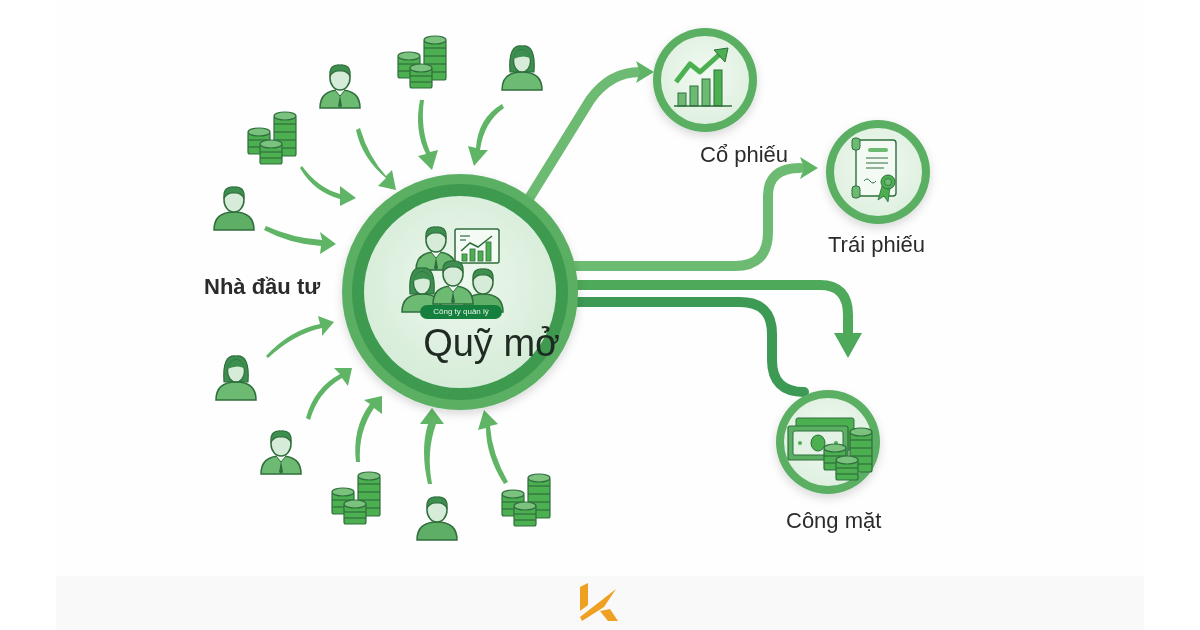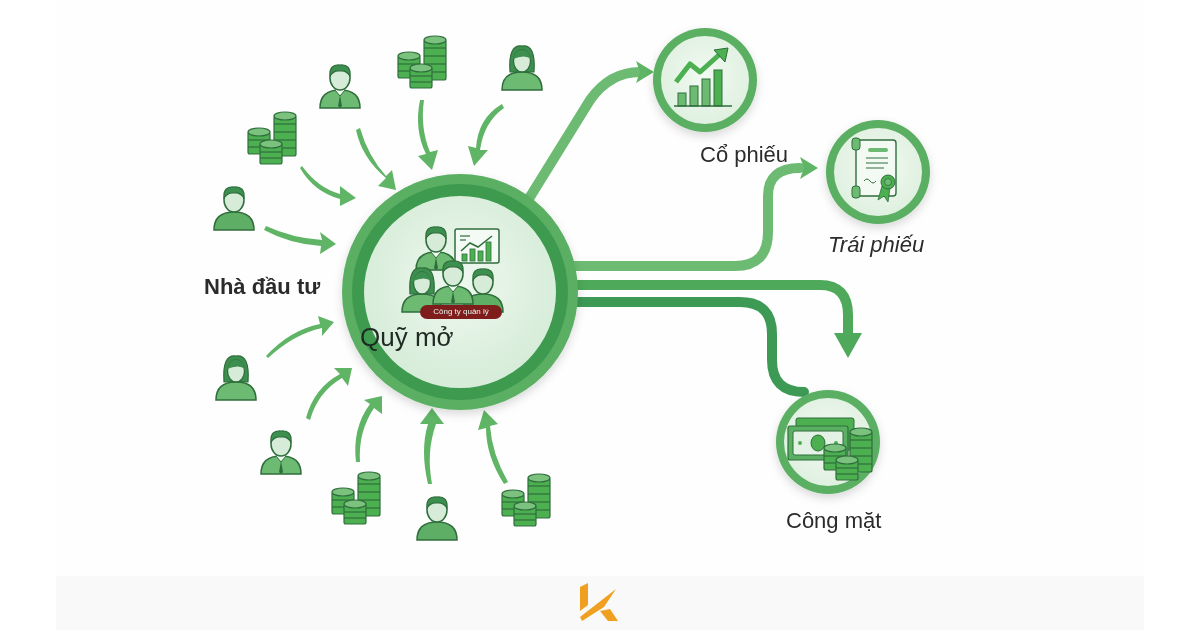--- a/index.html
+++ b/index.html
@@ -2,24 +2,24 @@
 <html><head>
 <meta charset="utf-8">
 <style>
   html, body { margin:0; padding:0; }
   body { width:1200px; height:630px; background:#ffffff; position:relative; overflow:hidden;
          font-family:"Liberation Sans", "DejaVu Sans", sans-serif; }
   .panel { position:absolute; left:56px; top:0; width:1088px; height:630px; background:#fefefe; }
   .footer-band { position:absolute; left:56px; top:576px; width:1088px; height:54px; background:#f9f9f9; }
   svg.stage { position:absolute; left:0; top:0; }
   .label { position:absolute; color:#2b2b2b; font-size:22px; white-space:nowrap; }
-  .center-title { position:absolute; left:360px; top:322px; width:200px; text-align:left;
-                  font-size:26px; color:#1f2a22; }
+  .center-title { position:absolute; left:360px; top:322px; width:200px; text-align:right;
+                  font-size:38px; color:#1f2a22; }
   .center-badge { position:absolute; left:420px; top:305px; width:82px; height:14px; border-radius:7px;
-                  background:#7f1d1d; color:#e9f5ec; font-size:8px; line-height:14px; text-align:center; }
+                  background:#15803d; color:#e9f5ec; font-size:8px; line-height:14px; text-align:center; }
 </style>
 </head>
 <body>
 
 <div class="panel"></div>
 <div class="footer-band"></div>
 
 <svg class="stage" width="1200" height="630" viewBox="0 0 1200 630">
   <defs>
     <radialGradient id="innerGrad" cx="50%" cy="45%" r="55%">
@@ -183,14 +183,14 @@
     <path d="M2,42 L38,14 L26,32 L4,46 Z" fill="#f0a020"></path>
     <path d="M22,36 L32,34 L40,46 L30,46 Z" fill="#f0a020"></path>
   </g>
 </svg>
 
 <div class="center-badge">Công ty quản lý</div>
 <div class="center-title">Quỹ mở</div>
 
 <div class="label" style="left:204px; top:274px;font-weight:bold;">Nhà đầu tư</div>
 <div class="label" style="left:700px; top:142px;">Cổ phiếu</div>
-<div class="label" style="left:828px; top:232px;font-style:italic;">Trái phiếu</div>
+<div class="label" style="left:828px; top:232px;">Trái phiếu</div>
 <div class="label" style="left:786px; top:508px;">Công mặt</div>
 
 </body></html>

